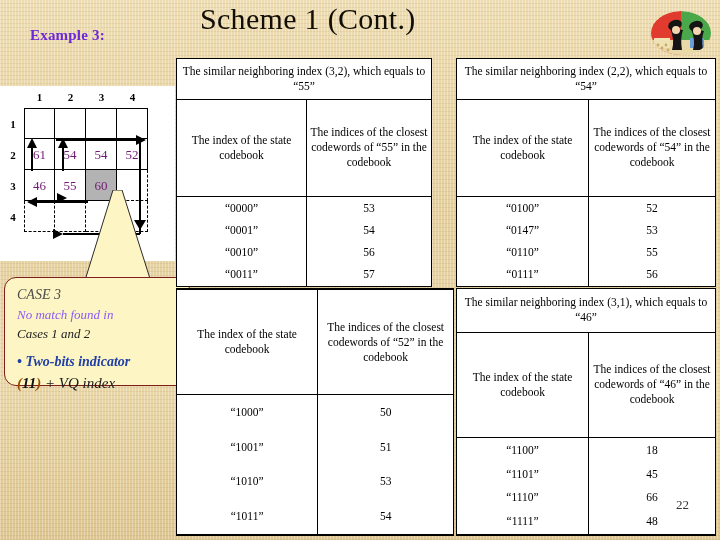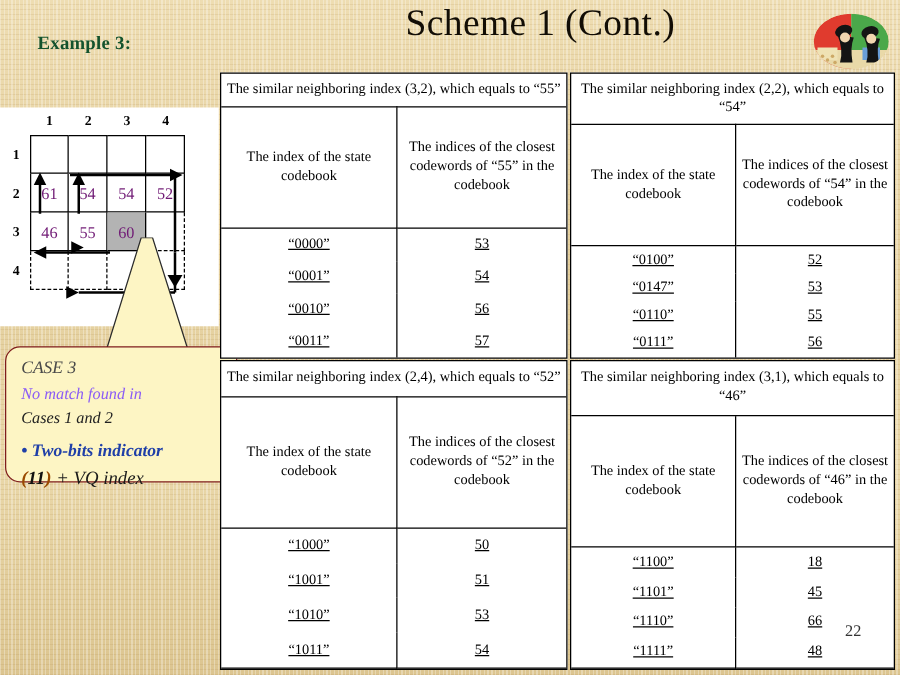--- a/index.html
+++ b/index.html
@@ -9,33 +9,33 @@
     background-color:#e6d3a5;
     background-image:
       repeating-linear-gradient(90deg, rgba(255,255,255,0.30) 0px, rgba(255,255,255,0.30) 1px, rgba(0,0,0,0.0) 1px, rgba(0,0,0,0.0) 3px),
       repeating-linear-gradient(0deg, rgba(160,120,60,0.13) 0px, rgba(160,120,60,0.13) 1px, rgba(0,0,0,0.0) 1px, rgba(0,0,0,0.0) 4px),
       linear-gradient(180deg,#eeddb2 0%, #e4cf9d 40%, #e9d7a8 70%, #dcc590 100%);
   }
 
   
   #title{
     position:absolute; left:200px; top:2px; width:340px;
-    text-align:right;
+    text-align:left;
     font-size:30px; line-height:34px; color:#120d05;
     font-family:"Liberation Serif", serif;
     letter-spacing:0.3px;
   }
 
   
   #clipart{position:absolute; left:648px; top:4px; width:66px; height:52px;}
 
   
   #example-label{
     position:absolute; left:30px; top:27px; width:140px;
-    font-size:15px; font-weight:bold; color:#14532d;
+    font-size:15px; font-weight:bold; color:#6d28d9;
     font-family:"Liberation Serif", serif;
     letter-spacing:0.2px;
   }
 
   
   #grid-panel{
     position:absolute; left:0px; top:86px; width:175px; height:175px;
     background:#ffffff;
   }
   .colhdr,.rowhdr{
@@ -85,27 +85,27 @@
   #co-last .paren{color:#9a4a00;font-weight:bold;}
   #co-last .num{color:#111;font-weight:bold;}
 
   
   .tbl{position:absolute; background:#fff; border:1.5px solid #000; box-sizing:border-box;}
   .tbl table{border-collapse:collapse; width:100%; height:100%;
              font-family:"Liberation Serif", serif; color:#000;}
   .tbl td{border:1px solid #000; text-align:center; vertical-align:middle;}
   .thead-span{font-size:11.5px; line-height:15px; padding:2px 4px; border-top:none !important;}
   .colhead{font-size:11.5px; line-height:15px; padding:2px 3px;}
-  .datacell{font-size:11.5px; line-height:17px; padding:1px 2px;text-decoration:underline;}
+  .datacell{font-size:11.5px; line-height:17px; padding:1px 2px;}
   .nob-l{border-left:none !important;}
   .nob-r{border-right:none !important;}
   .nob-t{border-top:none !important;}
   .nob-b{border-bottom:none !important;}
 
-  #tblA{left:176px; top:58px;  width:278px; height:229px;}
+  #tblA{left:176px; top:58px;  width:256px; height:229px;}
   #tblB{left:456px; top:58px;  width:260px; height:229px;}
   #tblC{left:176px; top:288px; width:278px; height:248px;}
   #tblD{left:456px; top:288px; width:260px; height:248px;}
 
   #page-number{
     position:absolute; left:676px; top:497px;
     font-size:13px; color:#333; font-family:"Liberation Serif", serif;
   }
 </style>
 </head>
@@ -281,23 +281,20 @@
           <td class="datacell nob-l nob-t nob-b">“0111”</td>
         <td class="datacell nob-r nob-t nob-b">56</td>
         </tr>
   </tbody>
     </table>
 </div>
 
 <div class="tbl" id="tblC">
   <table>
     <tbody>
-        <tr>
-      <td class="thead-span nob-l nob-r" colspan="2">The similar neighboring index (2,4), which equals to “52”</td>
-    </tr>
     <tr>
       <td class="colhead nob-l" style="width:51%;height:100px;">The index of the state codebook</td>
       <td class="colhead nob-r">The indices of the closest codewords of “52” in the codebook</td>
     </tr>
     <tr>
           <td class="datacell nob-l nob-b">“1000”</td>
         <td class="datacell nob-r nob-b">50</td>
         </tr>
     <tr>
           <td class="datacell nob-l nob-b nob-t">“1001”</td>

